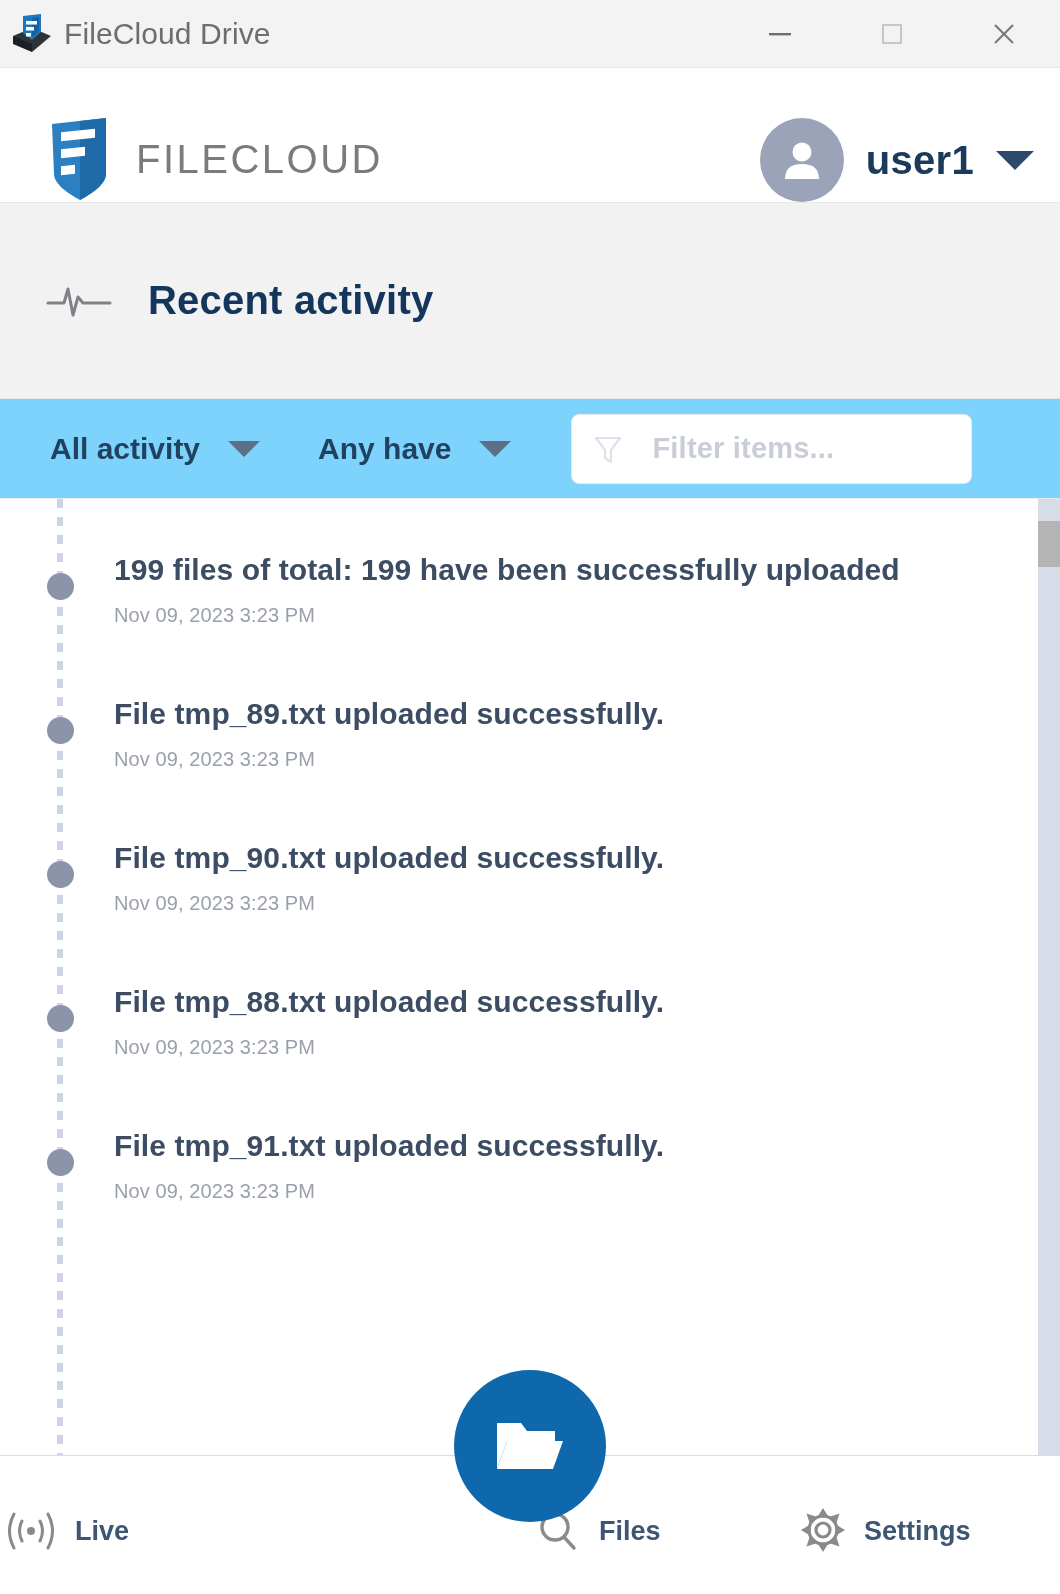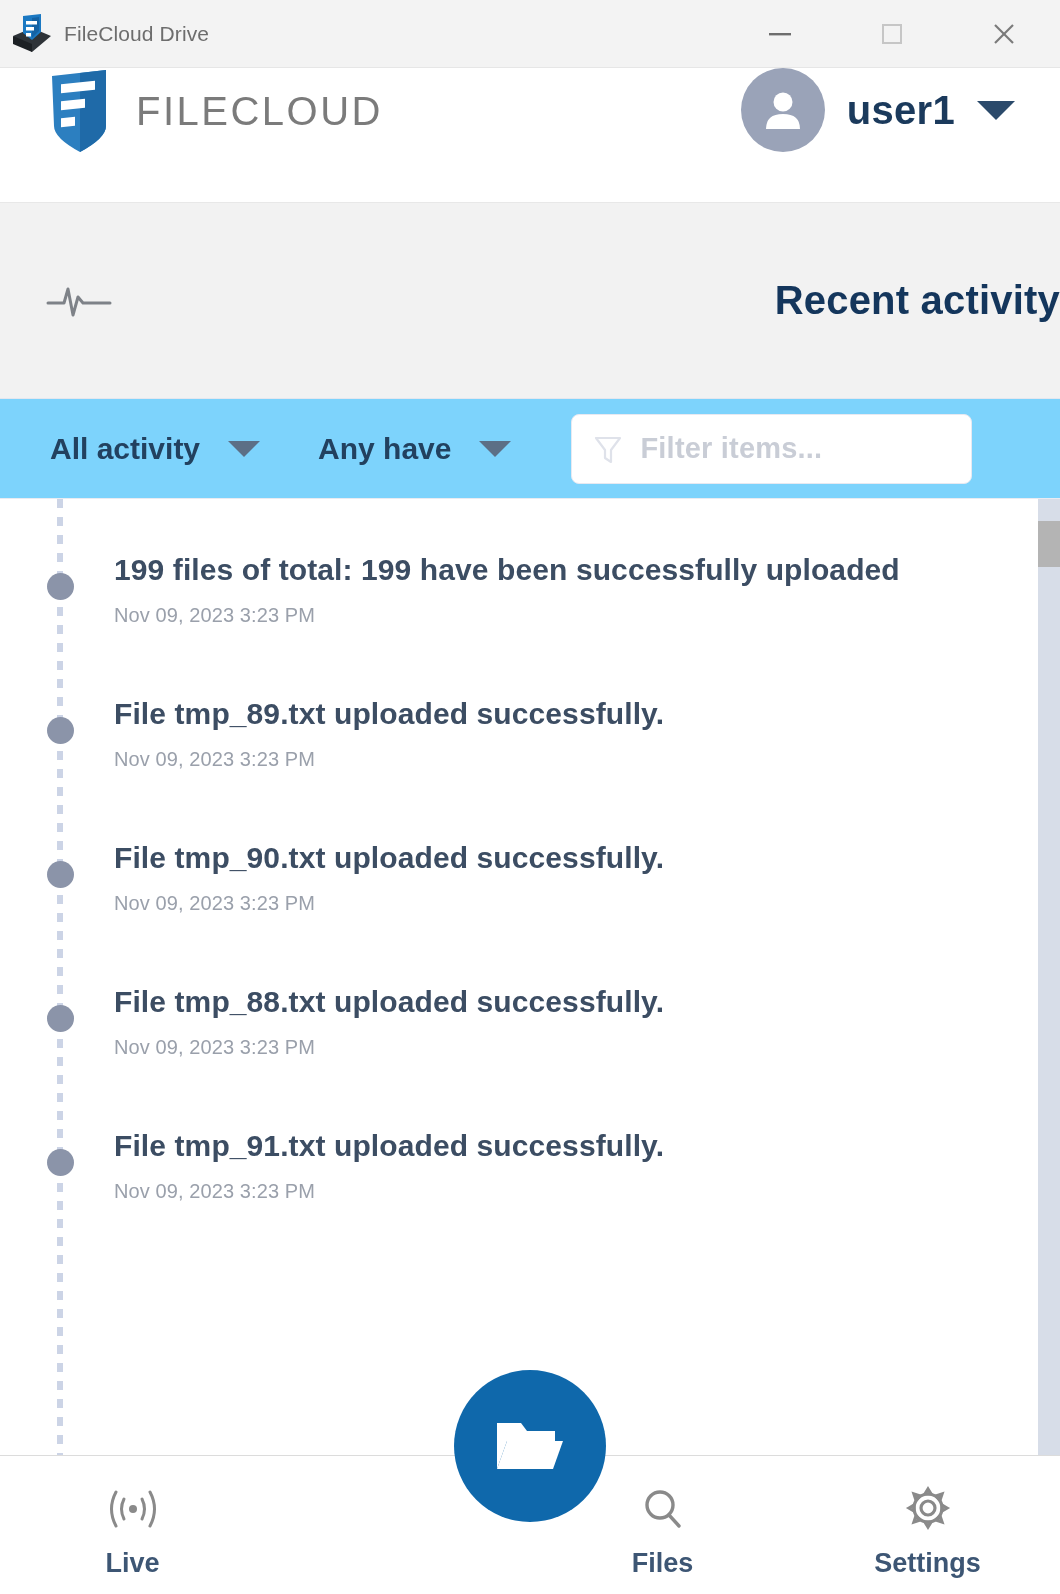--- a/index.html
+++ b/index.html
@@ -22,36 +22,36 @@
     background: #f3f3f3;
     display: flex; align-items: center;
     border-bottom: 1px solid #e6e6e6;
   }
   .titlebar-icon {
     width: 58px; height: 68px;
     display: flex; align-items: center; justify-content: center;
     padding-left: 6px;
   }
   .titlebar-title {
-    font-size: 21px; color: #6d6d6d; letter-spacing: 0.1px;
+    font-size: 30px; color: #6d6d6d; letter-spacing: 0.1px;
     padding-left: 6px; white-space: nowrap; text-align: right;
   }
   .titlebar-spacer { flex: 1 1 auto; }
   .win-btn {
     width: 112px; height: 68px;
     display: flex; align-items: center; justify-content: center;
   }
   .win-btn svg { display: block; }
 
   
   .brandbar {
     height: 135px; flex: 0 0 135px;
     background: #ffffff;
-    display: flex; align-items: flex-start;
-    padding: 0 45px 0 44px;
+    display: flex; align-items: flex-end;
+    padding: 0 26px 0 44px;
     border-bottom: 1px solid #e8e8e8;
   }
   .brand-logo { display: flex; align-items: center; gap: 20px; }
   .brand-wordmark {
     font-size: 40px; letter-spacing: 2.5px; font-weight: 400;
     color: #7b7b7b;
   }
   .brand-spacer { flex: 1 1 auto; }
   .user-chip { display: flex; align-items: center; gap: 22px; }
   .avatar {
@@ -69,21 +69,20 @@
     border-top: 19px solid #2b4a6b;
   }
 
   
   .section-head {
     height: 196px; flex: 0 0 196px;
     background: #f2f2f2;
     display: flex; align-items: center;
     padding-left: 46px; gap: 36px;
     border-bottom: 1px solid #e4e7ef;
-    justify-content: space-between;
   }
   .section-title {
     font-size: 40px; font-weight: bold; color: #14365c; letter-spacing: .2px;
   }
 
   
   .filterbar {
     height: 100px; flex: 0 0 100px;
     background: #7dd3fc;
     display: flex; align-items: center;
@@ -99,21 +98,21 @@
     border-top: 16px solid #5c6f86;
   }
   .dd-gap { width: 58px; }
   .filter-input-wrap {
     margin-left: 60px;
     width: 401px; height: 70px;
     background: #ffffff;
     border: 1px solid #e7e9f1;
     border-radius: 8px;
     display: flex; align-items: center;
-    padding: 0 20px; gap: 16px;
+    padding: 0 20px; gap: 28px;
   }
   .filter-placeholder {
     font-size: 29px; color: #c9cdd6; font-weight: bold; letter-spacing: .2px;
   }
 
   
   .list-area {
     position: relative;
     flex: 1 1 auto;
     background: #ffffff;
@@ -167,21 +166,21 @@
 
   
   .bottomnav {
     height: 138px; flex: 0 0 138px;
     background: #ffffff;
     display: flex; align-items: center;
     position: relative;
   }
   .nav-item {
     flex: 1 1 0;
-    display: flex; flex-direction: column; align-items: center; gap: 13px;
+    display: flex; align-items: center; gap: 13px;
     padding-top: 12px;
   }
   .nav-item.center { visibility: hidden; }
   .nav-label { font-size: 27px; font-weight: bold; color: #3d5674; }
   .nav-item.active .nav-label { color: #14365c; }
   .fab {
     position: absolute;
     left: 530px; top: -10px;
     transform: translate(-50%, -50%);
     width: 152px; height: 152px;

